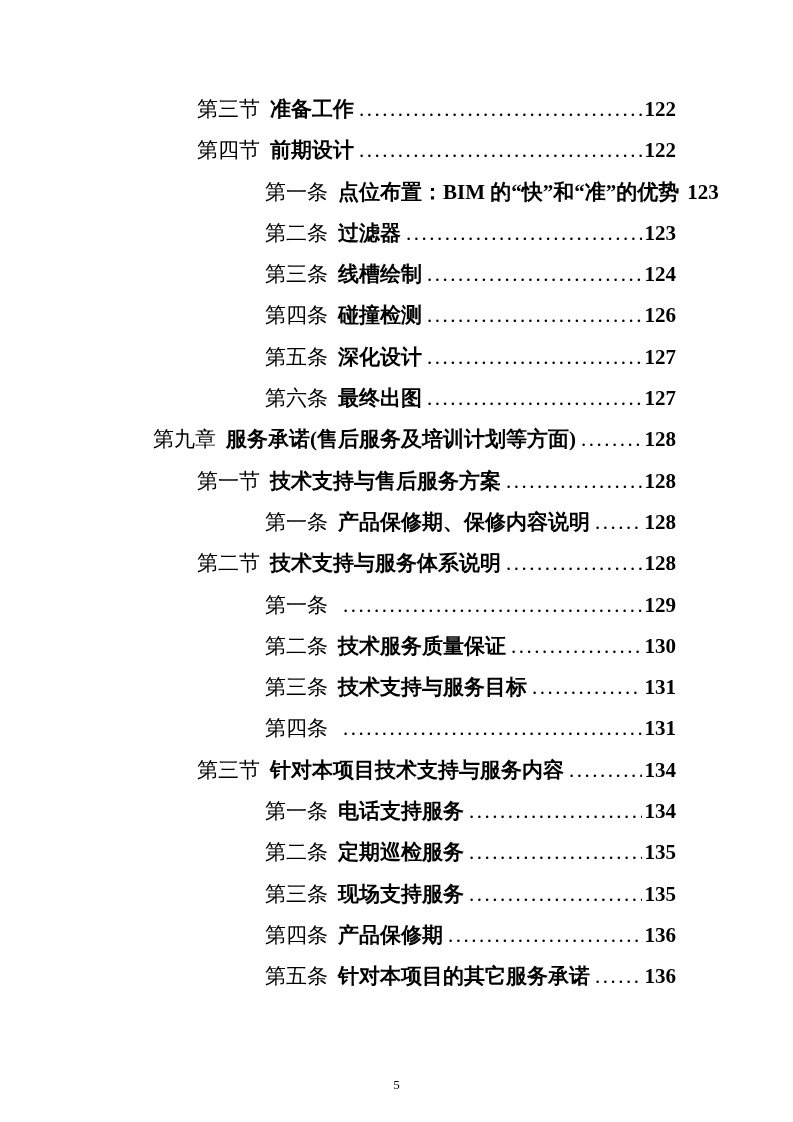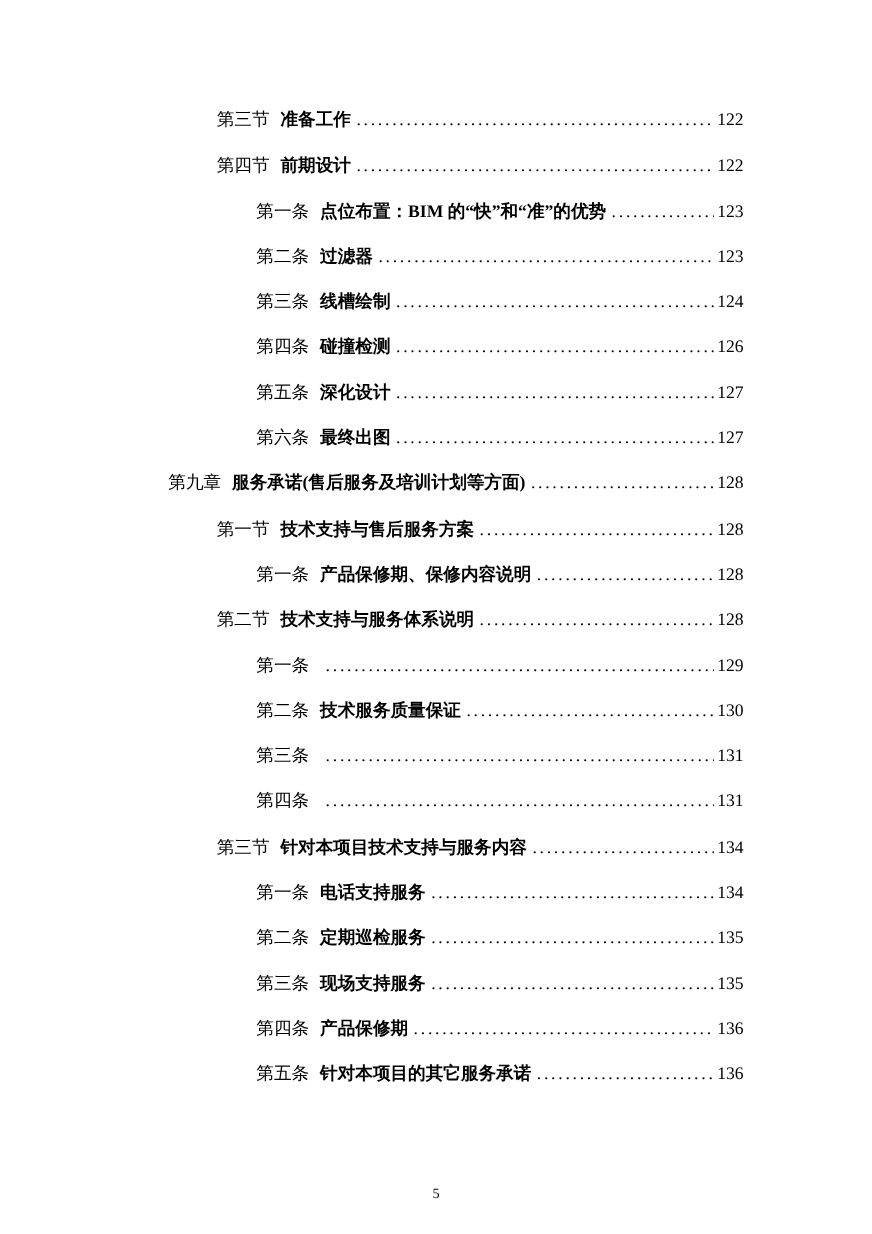--- a/index.html
+++ b/index.html
@@ -20,27 +20,27 @@
     position: absolute;
     top: 89px;
     left: 0;
     right: 0;
   }
   .toc-row {
     display: flex;
     align-items: baseline;
     height: 41.3px;
     line-height: 41.3px;
-    font-size: 16px;
+    font-size: 21px;
     padding-right: 117px;
     white-space: nowrap;
   }
   .level-chapter { padding-left: 153px; align-items: flex-end; }
   .level-section { padding-left: 197px; }
-  .level-article { padding-left: 233px; }
+  .level-article { padding-left: 233px; margin-left: 32px; }
   .toc-label {
     font-weight: normal;
     margin-right: 10px;
     flex: 0 0 auto;
   }
   .toc-title {
     font-weight: bold;
     flex: 0 0 auto;
   }
   .toc-leader {
@@ -50,21 +50,21 @@
     margin-left: 5px;
     margin-right: 3px;
     letter-spacing: 2.5px;
     font-weight: normal;
   }
   .toc-leader::after {
     content: "..................................................................................................................................................................";
   }
   .toc-page-num {
     flex: 0 0 auto;
-    font-weight: normal;
+    font-weight: bold;
     text-align: right;
   }
   .footer {
     position: absolute;
     top: 1076px;
     left: 0;
     right: 0;
     text-align: center;
     font-size: 13px;
     line-height: 18px;
@@ -153,20 +153,21 @@
       <span class="toc-page-num">129</span>
     </div>
       <div class="toc-row level-article">
       <span class="toc-label">第二条</span>
       <span class="toc-title">技术服务质量保证</span>
       <span class="toc-leader"></span>
       <span class="toc-page-num">130</span>
     </div>
       <div class="toc-row level-article">
       <span class="toc-label">第三条</span>
+      <span class="toc-title">技术支持与服务目标</span>
       <span class="toc-leader"></span>
       <span class="toc-page-num">131</span>
     </div>
       <div class="toc-row level-article">
       <span class="toc-label">第四条</span>
       <span class="toc-leader"></span>
       <span class="toc-page-num">131</span>
     </div>
       <div class="toc-row level-section">
       <span class="toc-label">第三节</span>

